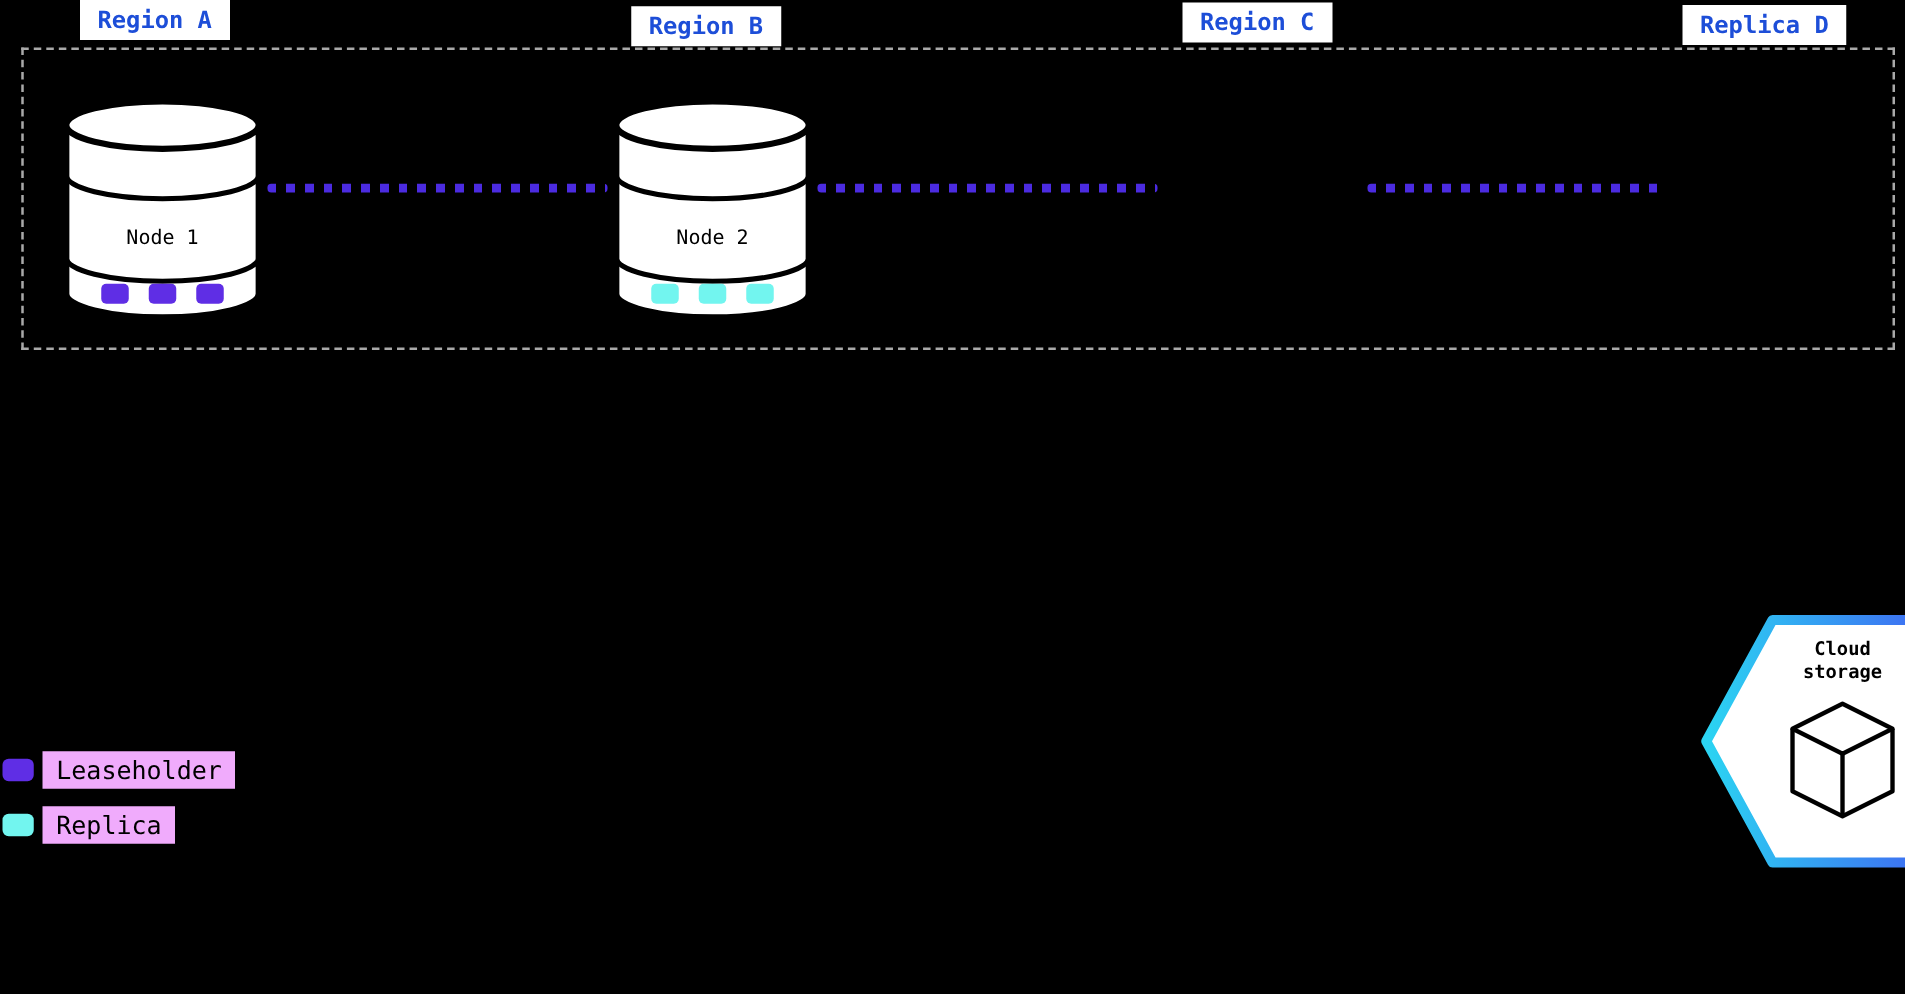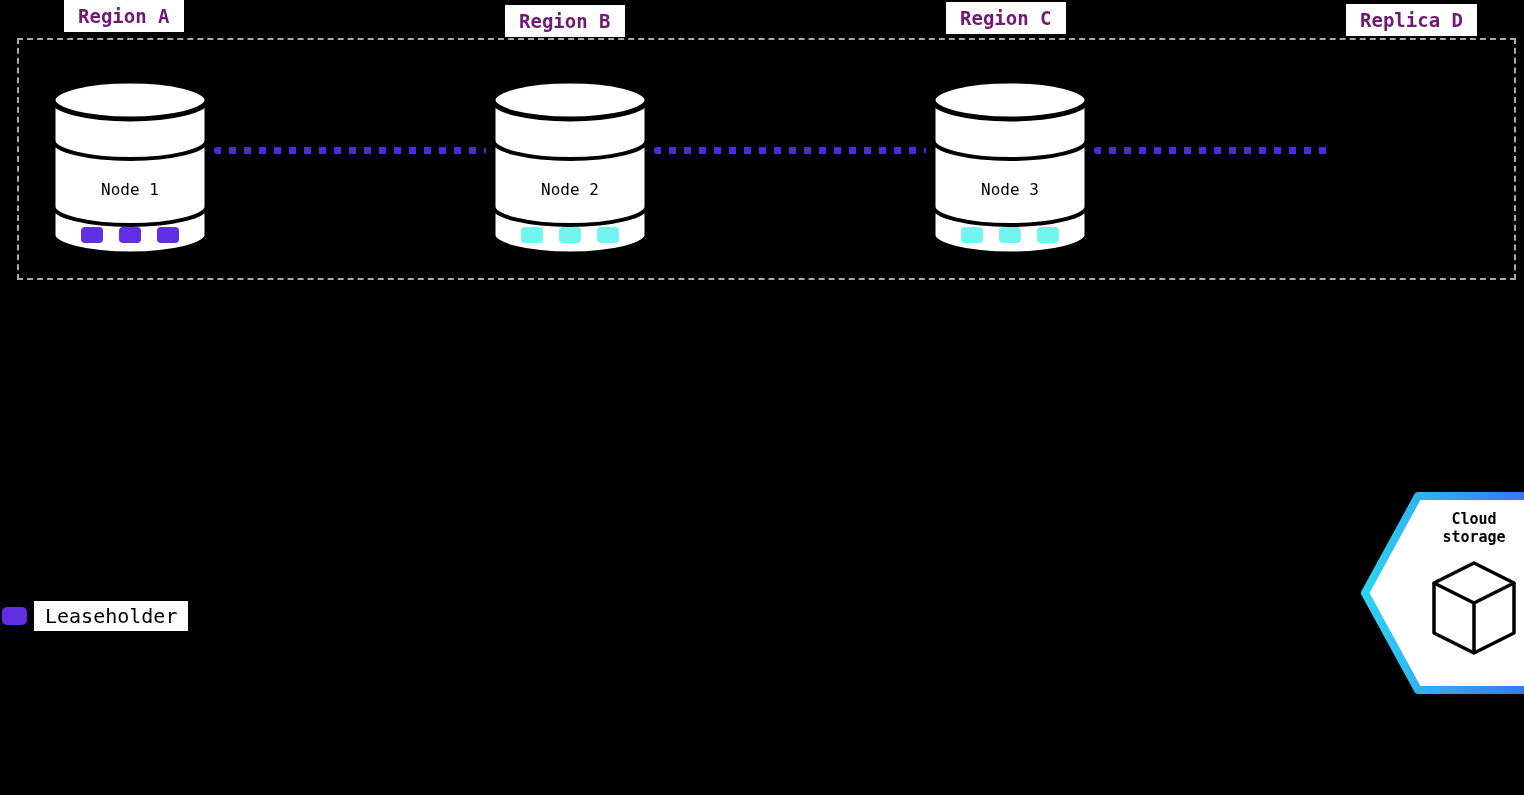--- a/index.html
+++ b/index.html
@@ -6,21 +6,21 @@
   body{
     width:1524px;height:795px;
     background:var(--background,#000);
     font-family:"DejaVu Sans Mono", monospace;
     overflow:hidden;
   }
   .canvas{position:relative;width:1524px;height:795px;}
 
   .region-label{
     position:absolute;
-    background:#fff;color:#701a75;
+    background:#fff;color:#1d4ed8;
     font-weight:bold;font-size:19px;
     padding:5px 14px;
     white-space:nowrap;
   }
 
   .cluster-boundary{
     position:absolute;
     left:17px;top:38px;width:1499px;height:242px;
     border:2px dashed #a9a9a9;
     box-sizing:border-box;
@@ -46,21 +46,21 @@
   .legend{position:absolute;left:2px;top:601px;}
   .legend-item{display:flex;align-items:center;margin-bottom:14px;}
   .legend-swatch{
     width:25px;height:18px;border-radius:5px;flex:0 0 auto;
   }
   .legend-swatch--leaseholder{background:var(--leaseholder,#5f2ee5);}
   .legend-swatch--replica{background:var(--replica,#72f5ef);}
   .legend-swatch--nonvoting{background:var(--nonvoting,#c9c9c9);}
   .legend-label{
     margin-left:7px;
-    background:#ffffff;color:#000;
+    background:#f0abfc;color:#000;
     font-size:20px;padding:3px 11px;
     white-space:nowrap;
     text-align:center;
   }
 
   .cloud-hex{position:absolute;left:1360px;top:490px;}
   .hex-stop-start{stop-color:var(--hex_grad_start,#2bd4f2);}
   .hex-stop-end{stop-color:var(--hex_grad_end,#4353f2);}
   .cloud-text{
     font-family:"DejaVu Sans Mono", monospace;
@@ -106,40 +106,30 @@
       <ellipse cx="80" cy="22" rx="77" ry="19" fill="#fff" stroke="#000" stroke-width="5"></ellipse>
       <text class="node-label-text" x="80" y="117" text-anchor="middle">Node 2</text>
       <g class="pellets">
         <rect x="31" y="149" width="22" height="16" rx="4"></rect>
         <rect x="69" y="149" width="22" height="16" rx="4"></rect>
         <rect x="107" y="149" width="22" height="16" rx="4"></rect>
       </g>
     </svg>
   </div>
 
-  <div class="node node--replica" style="left:930px;top:78px">
-    <svg width="160" height="190" viewBox="0 0 160 190">
-      <path d="M3,22 L3,157 A77,19 0 0 0 157,157 L157,22" fill="#fff" stroke="#000" stroke-width="5"></path>
-      <path d="M3,62 A77,19 0 0 0 157,62" fill="none" stroke="#000" stroke-width="4"></path>
-      <path d="M3,128 A77,19 0 0 0 157,128" fill="none" stroke="#000" stroke-width="4"></path>
-      <ellipse cx="80" cy="22" rx="77" ry="19" fill="#fff" stroke="#000" stroke-width="5"></ellipse>
-      <text class="node-label-text" x="80" y="117" text-anchor="middle">Node 3</text>
-      <g class="pellets">
-        <rect x="31" y="149" width="22" height="16" rx="4"></rect>
-        <rect x="69" y="149" width="22" height="16" rx="4"></rect>
-        <rect x="107" y="149" width="22" height="16" rx="4"></rect>
-      </g>
-    </svg>
-  </div>
 
 
   <div class="legend">
     <div class="legend-item">
       <span class="legend-swatch legend-swatch--leaseholder"></span>
       <span class="legend-label">Leaseholder</span>
+    </div>
+    <div class="legend-item">
+      <span class="legend-swatch legend-swatch--replica"></span>
+      <span class="legend-label">Replica</span>
     </div>
   </div>
 
   <div class="cloud-hex">
     <svg width="228" height="208" viewBox="0 0 228 208">
       <defs>
         <linearGradient id="hexgrad" x1="0" y1="0" x2="1" y2="0">
           <stop class="hex-stop-start" offset="0" stop-color="#2bd4f2"></stop>
           <stop class="hex-stop-end" offset="1" stop-color="#4353f2"></stop>
         </linearGradient>

